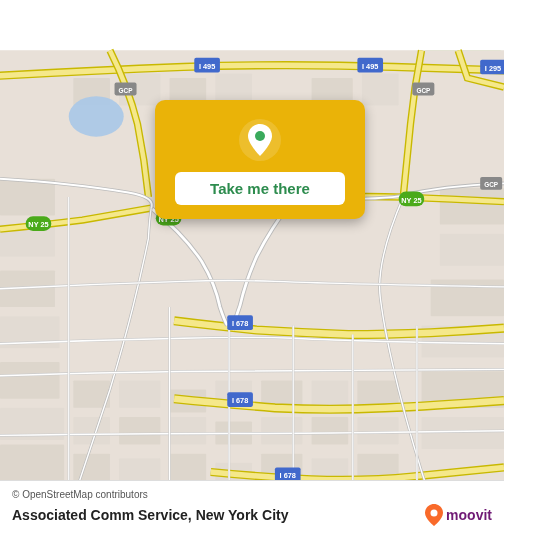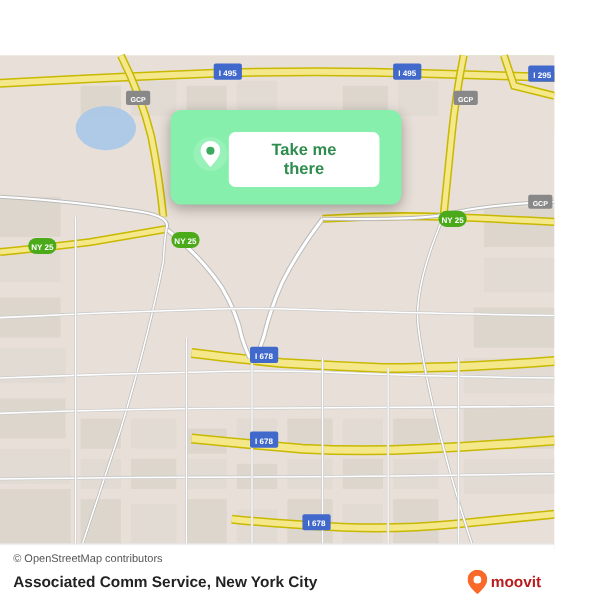--- a/index.html
+++ b/index.html
@@ -27,24 +27,24 @@
       width: 100%;
       height: 100%;
     }
 
     
     .location-card {
       position: absolute;
       top: 100px;
       left: 155px;
       width: 210px;
-      background-color: #86efac;
+      background-color: #eab308;
       border-radius: 10px;
       display: flex;
-      flex-direction: row;
+      flex-direction: column;
       align-items: center;
       padding: 18px 20px 14px;
       box-shadow: 0 4px 12px rgba(0,0,0,0.3);
       z-index: 10;
     }
 
     .location-pin-icon {
       width: 44px;
       height: 44px;
       margin-bottom: 10px;
@@ -64,21 +64,21 @@
     }
 
     
     .bottom-bar {
       position: absolute;
       bottom: 0;
       left: 0;
       width: 100%;
       background: white;
       border-top: 1px solid #ddd;
-      padding: 8px 12px 10px;
+      padding: 8px 12px 24px;
       z-index: 20;
     }
 
     .copyright-text {
       font-size: 10px;
       color: #555;
       margin-bottom: 4px;
     }
 
     .location-title {
@@ -90,21 +90,21 @@
       gap: 6px;
     }
 
     .moovit-logo {
       margin-left: auto;
       display: flex;
       align-items: center;
       gap: 3px;
       font-size: 14px;
       font-weight: bold;
-      color: #b91c1c;
+      color: #701a75;
     }
 
     .moovit-pin {
       width: 18px;
       height: 22px;
     }
   </style>
 </head>
 <body>
 

